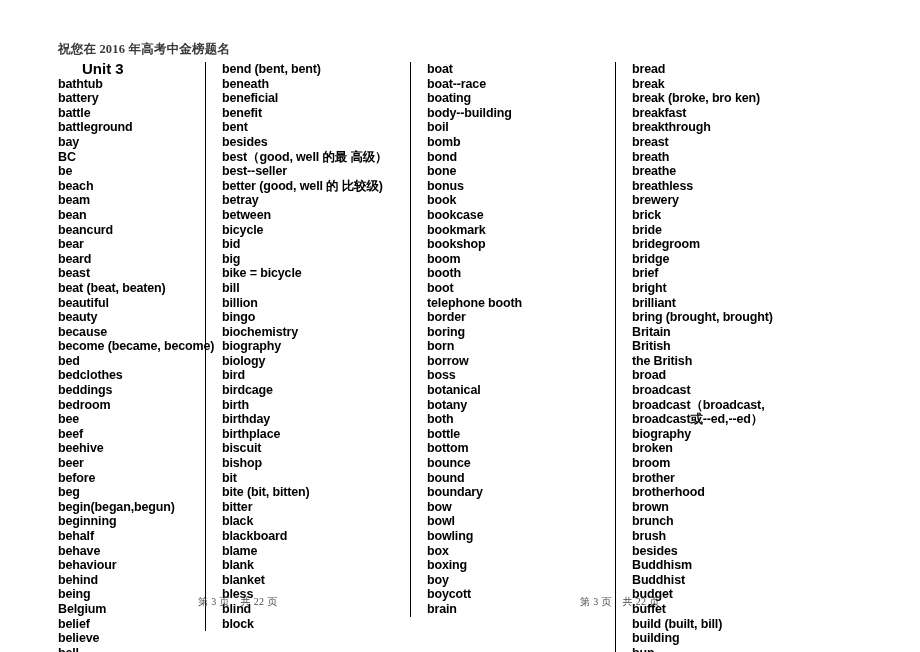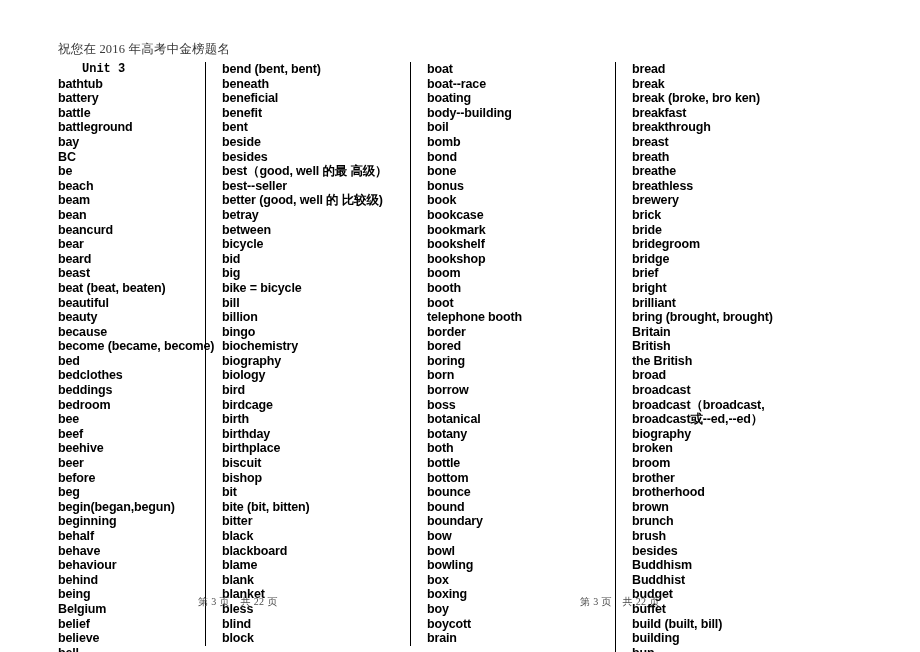--- a/index.html
+++ b/index.html
@@ -21,21 +21,21 @@
     width: 920px;
     height: 652px;
     background: #ffffff;
   }
   .header-line {
     position: absolute;
     left: 58px;
     top: 41px;
     font-family: "Liberation Serif", "DejaVu Serif", serif;
     font-size: 12.5px;
-    font-weight: 400;
+    font-weight: 700;
     color: #3a3a3a;
     letter-spacing: 0.2px;
     white-space: nowrap;
   }
   .columns {
     position: absolute;
     left: 0;
     top: 62px;
     width: 920px;
     display: flex;
@@ -45,26 +45,25 @@
   .col {
     position: relative;
     box-sizing: border-box;
   }
   .col-1 { width: 205px; padding-left: 58px; }
   .col-2 { width: 205px; padding-left: 16px; border-left: 1.4px solid #000; }
   .col-3 { width: 205px; padding-left: 16px; border-left: 1.4px solid #000; }
   .col-4 { width: 230px; padding-left: 16px; border-left: 1.4px solid #000; }
 
   .unit-title {
-    font-size: 12px;
+    font-size: 15px;
     font-weight: bold;
     line-height: 14.6px;
     padding-left: 24px;
     white-space: nowrap;
-    font-family: Liberation Mono, monospace;
   }
   .word {
     font-size: 12.5px;
     font-weight: bold;
     line-height: 14.6px;
     white-space: nowrap;
     letter-spacing: -0.15px;
   }
   .word.cjk {
     font-family: "Liberation Sans", "DejaVu Sans", sans-serif;
@@ -137,21 +136,20 @@
         </div>
     </div>
 
     <div class="col col-2">
       <div>
           <div class="word">bend (bent, bent)</div>
           <div class="word">beneath</div>
           <div class="word">beneficial</div>
           <div class="word">benefit</div>
           <div class="word">bent</div>
-          <div class="word">beside</div>
           <div class="word">besides</div>
           <div class="word cjk">best（good, well 的最 高级）</div>
           <div class="word">best--seller</div>
           <div class="word cjk">better (good, well 的 比较级)</div>
           <div class="word">betray</div>
           <div class="word">between</div>
           <div class="word">bicycle</div>
           <div class="word">bid</div>
           <div class="word">big</div>
           <div class="word">bike = bicycle</div>
@@ -189,28 +187,26 @@
           <div class="word">boating</div>
           <div class="word">body--building</div>
           <div class="word">boil</div>
           <div class="word">bomb</div>
           <div class="word">bond</div>
           <div class="word">bone</div>
           <div class="word">bonus</div>
           <div class="word">book</div>
           <div class="word">bookcase</div>
           <div class="word">bookmark</div>
-          <div class="word">bookshelf</div>
           <div class="word">bookshop</div>
           <div class="word">boom</div>
           <div class="word">booth</div>
           <div class="word">boot</div>
           <div class="word">telephone booth</div>
           <div class="word">border</div>
-          <div class="word">bored</div>
           <div class="word">boring</div>
           <div class="word">born</div>
           <div class="word">borrow</div>
           <div class="word">boss</div>
           <div class="word">botanical</div>
           <div class="word">botany</div>
           <div class="word">both</div>
           <div class="word">bottle</div>
           <div class="word">bottom</div>
           <div class="word">bounce</div>

